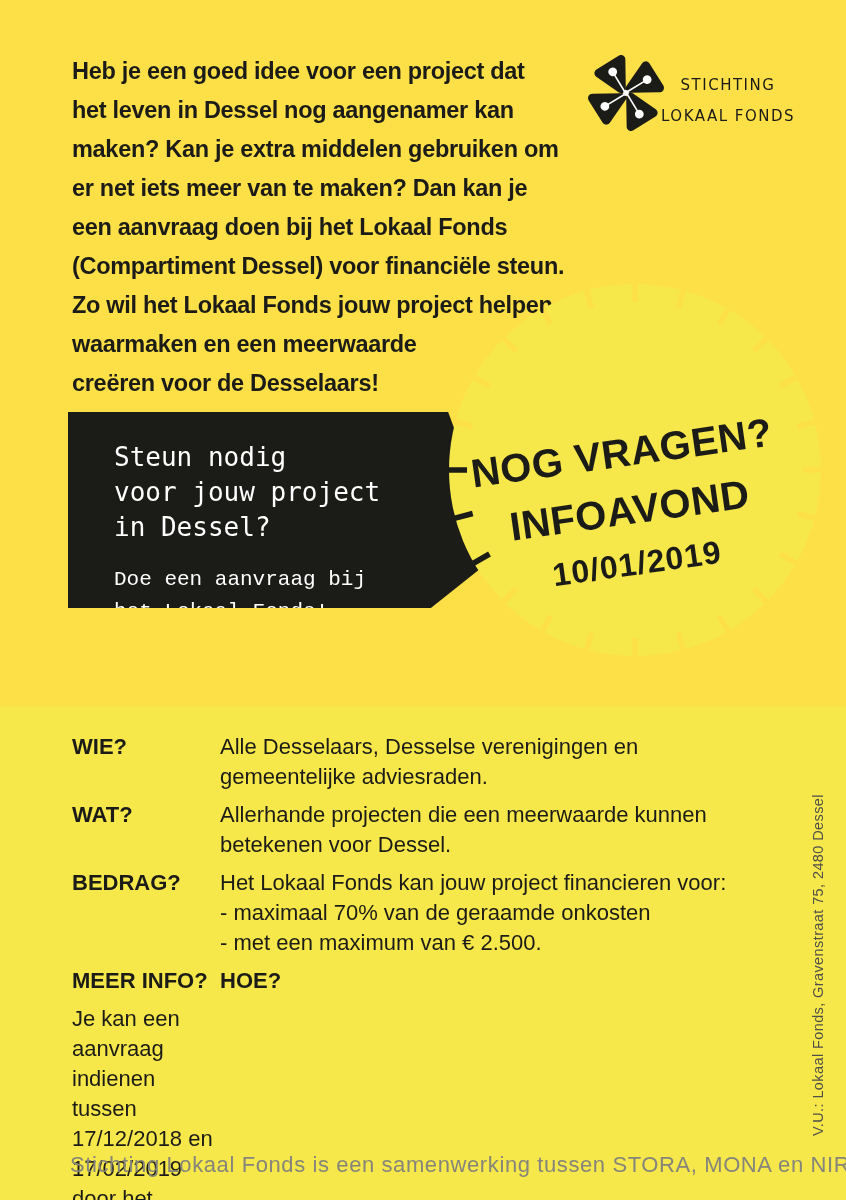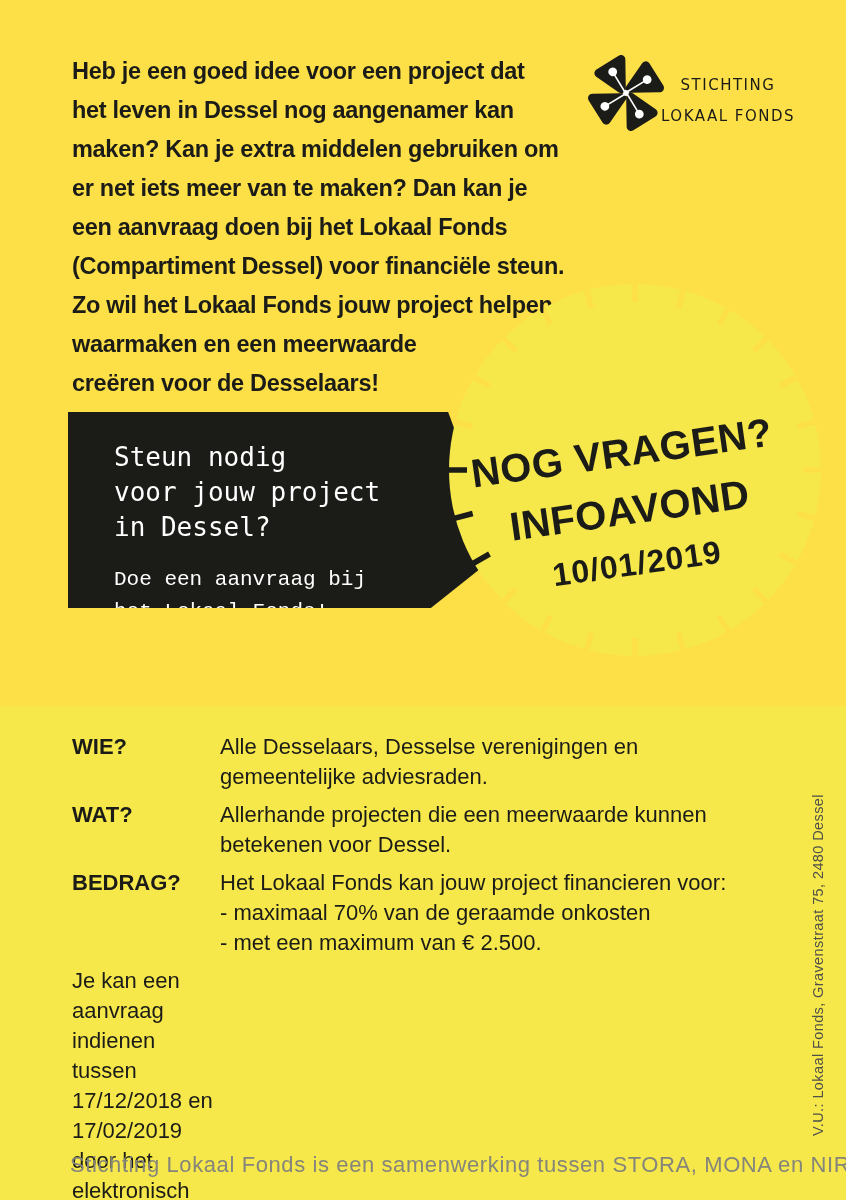--- a/index.html
+++ b/index.html
@@ -142,21 +142,23 @@
 
       <div class="info-label">WAT?</div>
       <div class="info-text">Allerhande projecten die een meerwaarde kunnen
 betekenen voor Dessel.</div>
 
       <div class="info-label">BEDRAG?</div>
       <div class="info-text">Het Lokaal Fonds kan jouw project financieren voor:
 - maximaal 70% van de geraamde onkosten
 - met een maximum van € 2.500.</div>
 
+      <div class="info-label">MEER INFO?</div>
 
+      <div class="info-label">HOE?</div>
       <div class="info-text"><span>Je kan een aanvraag indienen tussen 17/12/2018 en
 17/02/2019 door het elektronisch aanvraagformulier
 in te vullen op </span><span class="info-link">www.lokaalfonds.be</span><span>.</span></div>
     </div>
 
     <div class="footer">Stichting Lokaal Fonds is een samenwerking tussen STORA, MONA en NIRAS.</div>
   </div>
 
   <div class="imprint">V.U.: Lokaal Fonds, Gravenstraat 75, 2480 Dessel</div>
 

